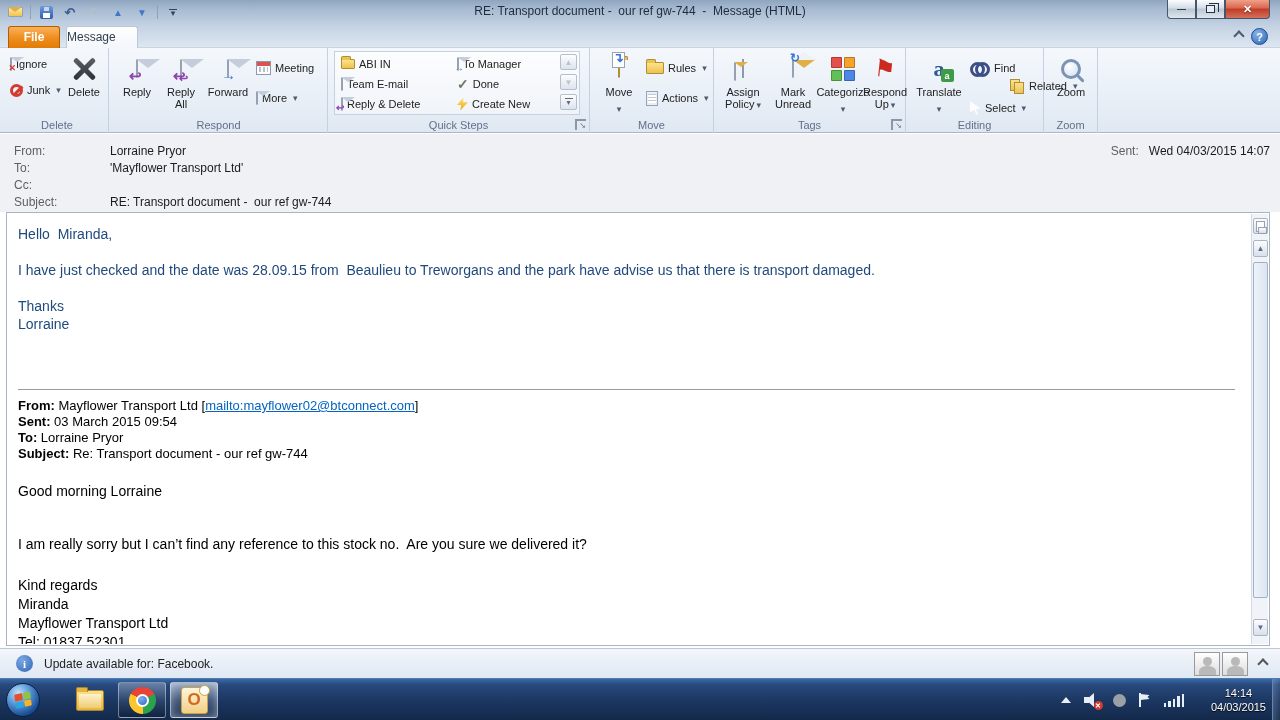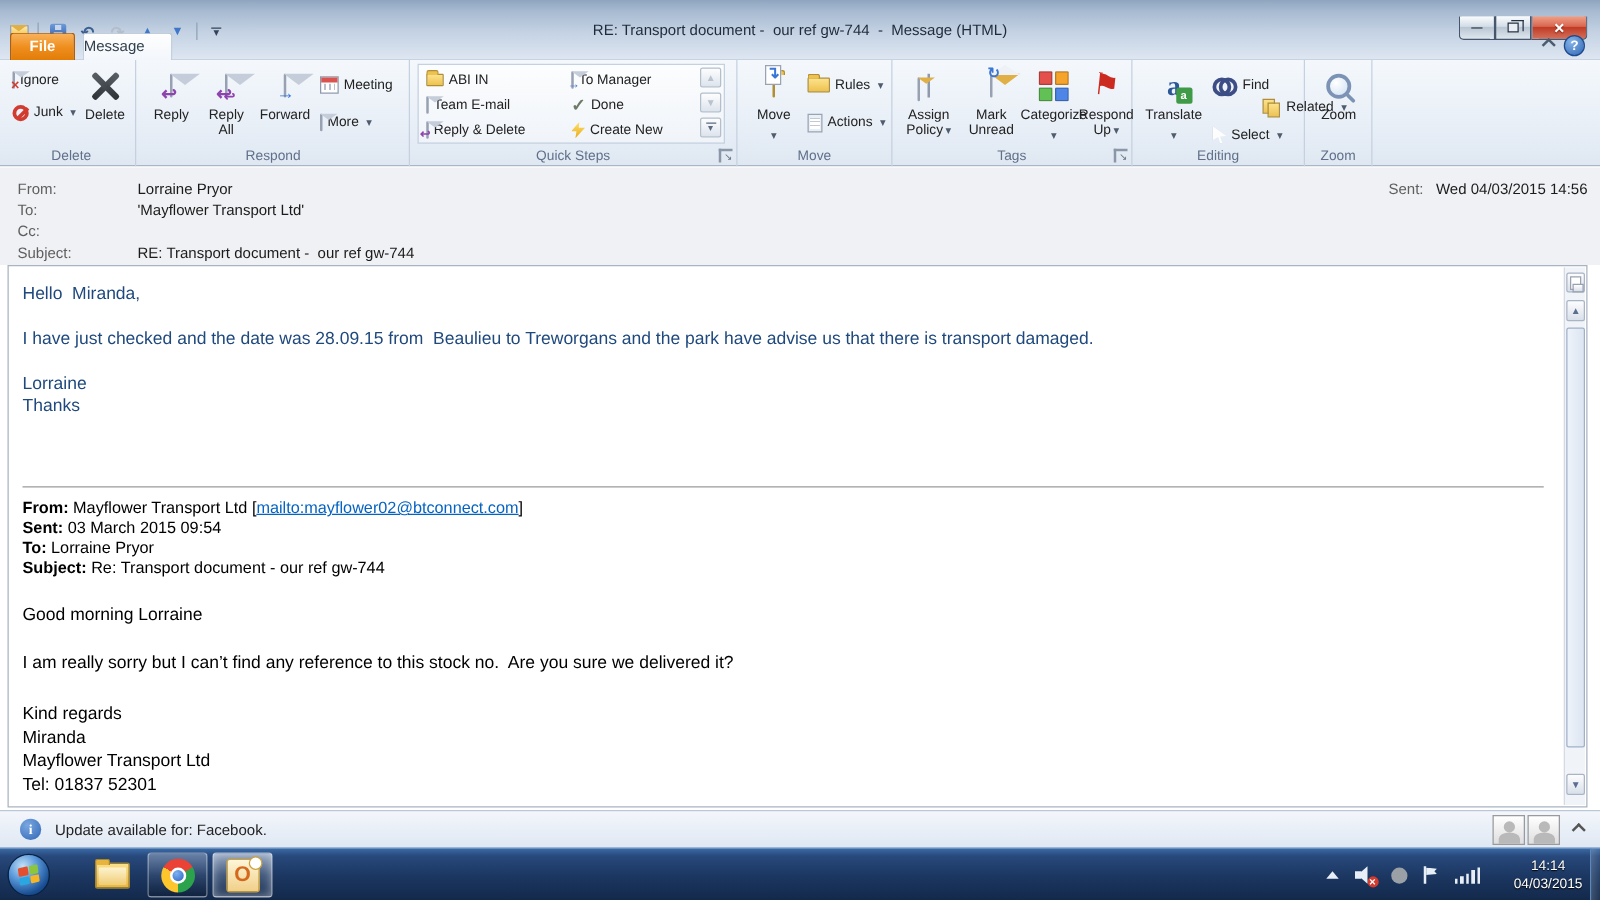--- a/index.html
+++ b/index.html
@@ -2,21 +2,21 @@
 <html><head>
 <meta charset="utf-8">
 <style>
   * { box-sizing: border-box; margin: 0; padding: 0; }
   html,body { width:1280px; height:720px; overflow:hidden; font-family:"Liberation Sans",sans-serif; background:#fff; }
   .pre { white-space: pre-wrap; }
 
   
   .topchrome { position:absolute; left:0; top:0; width:1280px; height:48px;
     background:linear-gradient(180deg,#8fa5bf 0%,#a8bbd2 20%,#c4d2e3 55%,#dde6f1 100%); border-bottom:1px solid #c8d3e1;}
-  .titlebar { position:absolute; left:0; top:0; right:0; height:24px;margin-top:13px; }
+  .titlebar { position:absolute; left:0; top:0; right:0; height:24px; }
   .title { position:absolute; left:0; right:0; top:4px; text-align:center; font-size:12px; color:#1f2b3a; }
 
   
   .qat { position:absolute; left:6px; top:3px; display:flex; align-items:center; gap:6px; height:18px;}
   .qsep { width:1px; height:14px; background:#8fa2b8; }
   .qbtn { width:18px; height:16px; display:flex; align-items:center; justify-content:center; font-size:13px; }
   .env { width:18px; height:12px; background:linear-gradient(#ffffff,#d8dde6); border:1px solid #97a1b2; border-radius:1px; position:relative; }
   .env::before { content:""; position:absolute; left:-1px; top:-1px; width:0; height:0;
     border-left:9px solid transparent; border-right:9px solid transparent; border-top:7px solid #c6cdda; }
   .env.sm { width:15px; height:10px; } .env.sm::before{ border-left-width:7px; border-right-width:7px; border-top-width:5px; }
@@ -430,48 +430,48 @@
     </div>
     <div class="glabel">Zoom</div>
   </div>
 </div>
 
 <div class="hdrpanel">
   <div class="hrow" style="top:10px;">
     <span class="hlab">From:</span><span class="hval">Lorraine Pryor</span>
   </div>
   <div class="sentrow">
-    <span>Sent:</span><span class="hval">Wed 04/03/2015 14:56</span>
+    <span>Sent:</span><span class="hval">Wed 04/03/2015 14:07</span>
   </div>
   <div class="hrow" style="top:27px;">
     <span class="hlab">To:</span><span class="hval">'Mayflower Transport Ltd'</span>
   </div>
   <div class="hrow" style="top:44px;">
     <span class="hlab">Cc:</span><span class="hval"></span>
   </div>
   <div class="hrow" style="top:61px;">
     <span class="hlab">Subject:</span><span class="hval pre">RE: Transport document -  our ref gw-744</span>
   </div>
 </div>
 
 <div class="bodybox">
   <div class="content">
     <div class="blue">
       <p class="pre" style="margin-bottom:18px;">Hello  Miranda,</p>
       <p class="pre" style="margin-bottom:18px;">I have just checked and the date was 28.09.15 from  Beaulieu to Treworgans and the park have advise us that there is transport damaged.</p>
+      <p>Thanks</p>
       <p>Lorraine</p>
-      <p>Thanks</p>
     </div>
     <div class="divider"></div>
     <p class="qline"><b>From:</b><span class="pre"> Mayflower Transport Ltd [</span><a class="maillink" href="#">mailto:mayflower02@btconnect.com</a><span>]</span></p>
     <p class="qline"><b>Sent:</b><span class="pre"> 03 March 2015 09:54</span></p>
     <p class="qline"><b>To:</b><span class="pre"> Lorraine Pryor</span></p>
     <p class="qline"><b>Subject:</b><span class="pre"> Re: Transport document - our ref gw-744</span></p>
     <p class="blk" style="margin-top:20px;">Good morning Lorraine</p>
-    <p class="blk pre" style="margin-top:19px;">I am really sorry but I can’t find any reference to this stock no.  Are you sure we delivered it?</p>
+    <p class="blk pre" style="margin-top:34px;">I am really sorry but I can’t find any reference to this stock no.  Are you sure we delivered it?</p>
     <p class="blk" style="margin-top:22px;">Kind regards</p>
     <p class="blk">Miranda</p>
     <p class="blk">Mayflower Transport Ltd</p>
     <p class="blk">Tel: 01837 52301</p>
   </div>
   <div class="vscroll">
     <div class="sbtn sb-ruler">
         <span class="rulermini"></span>
       </div>
     <div class="sbtn sb-up"></div>

